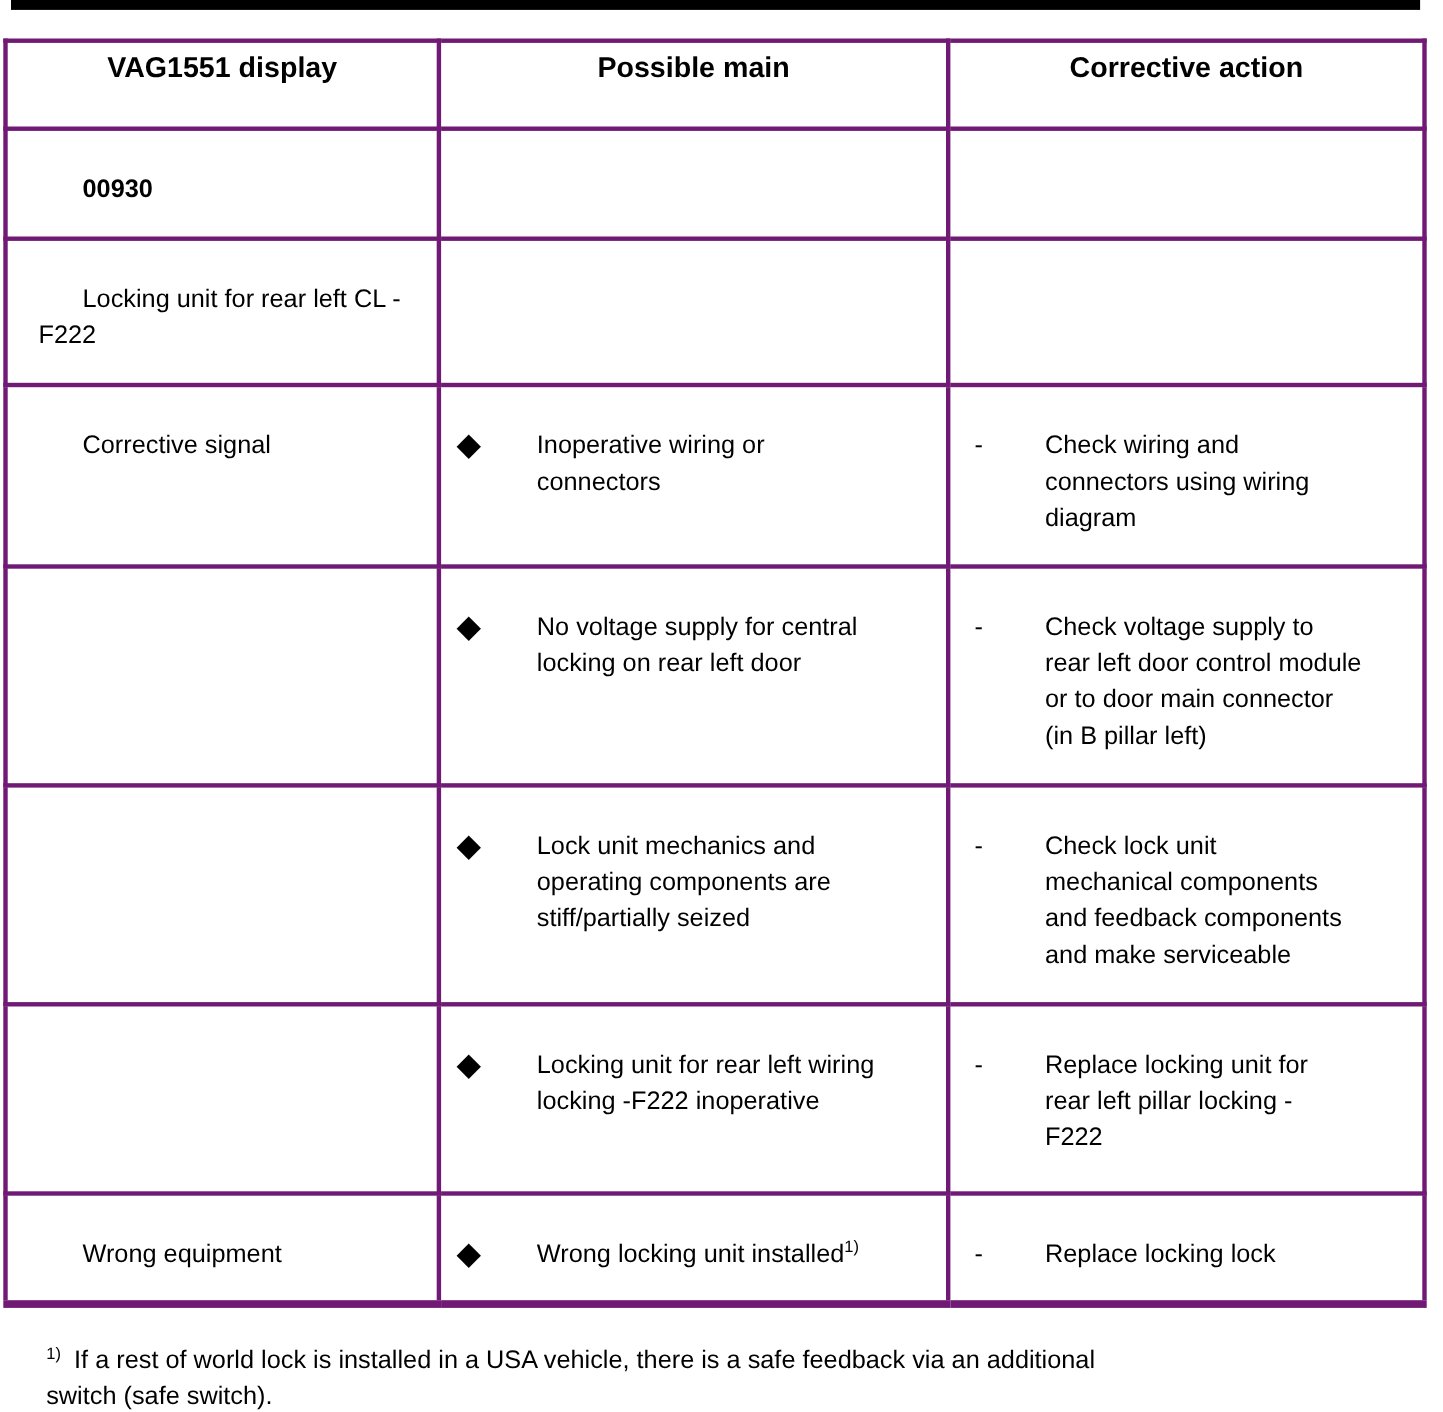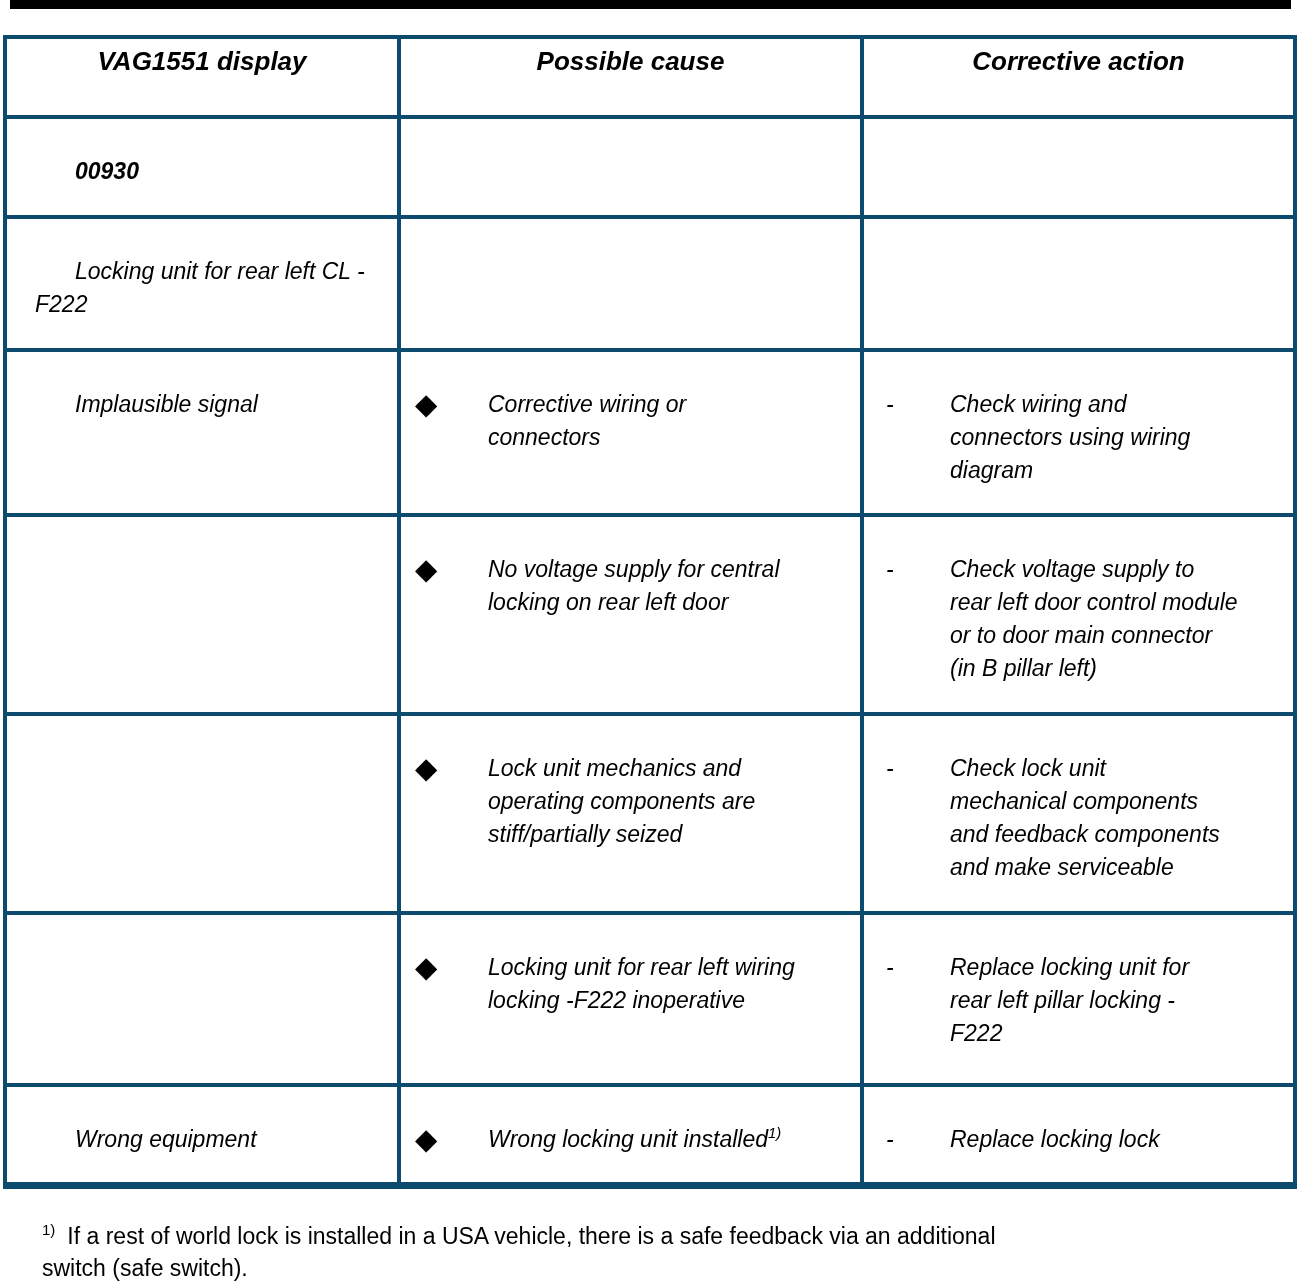--- a/index.html
+++ b/index.html
@@ -23,24 +23,23 @@
   }
   table.diag {
     position: absolute;
     left: 3px;
     top: 35px;
     width: 1290px;
     border-collapse: collapse;
     table-layout: fixed;
   }
   .diag th, .diag td {
-    border: 4px solid #0c4a6e;
+    border: 4px solid #701a75;
     vertical-align: top;
     overflow: hidden;
-    font-style: italic;
   }
   .diag th {
     font-size: 26px;
     font-weight: bold;
     text-align: center;
     padding-top: 7px;
     height: 80px;
   }
   .diag td {
     font-size: 23px;
@@ -101,21 +100,21 @@
 
   <table class="diag">
     <colgroup>
       <col style="width:394px">
       <col style="width:463px">
       <col style="width:433px">
     </colgroup>
     <thead>
       <tr>
         <th>VAG1551 display</th>
-        <th>Possible cause</th>
+        <th>Possible main</th>
         <th>Corrective action</th>
       </tr>
     </thead>
     <tbody>
       <tr class="r-h100">
         <td class="c1">
           <span class="cell-text bold">00930</span>
         </td>
         <td class="c2"></td>
         <td class="c3"></td>
@@ -125,26 +124,26 @@
         <td class="c1">
           <span class="cell-text">Locking unit for rear left CL -
 F222</span>
         </td>
         <td class="c2"></td>
         <td class="c3"></td>
       </tr>
 
       <tr class="r-h165">
         <td class="c1">
-          <span class="cell-text">Implausible signal</span>
-        </td>
-        <td class="c2">
-          <div class="bullet-row">
-            <span class="diamond">◆</span>
-            <span class="cell-text">Corrective wiring or
+          <span class="cell-text">Corrective signal</span>
+        </td>
+        <td class="c2">
+          <div class="bullet-row">
+            <span class="diamond">◆</span>
+            <span class="cell-text">Inoperative wiring or
 connectors</span>
           </div>
         </td>
         <td class="c3">
           <div class="dash-row">
             <span class="dash">-</span>
             <span class="cell-text">Check wiring and
 connectors using wiring
 diagram</span>
           </div>

